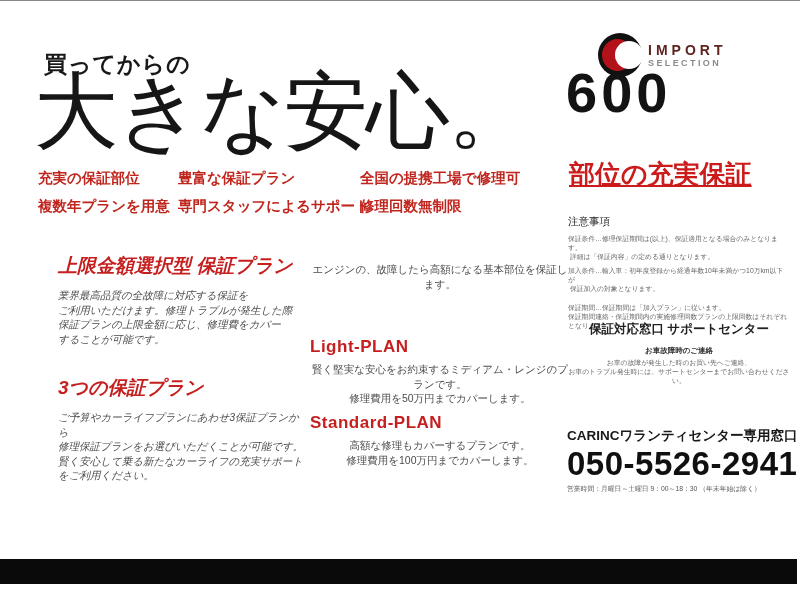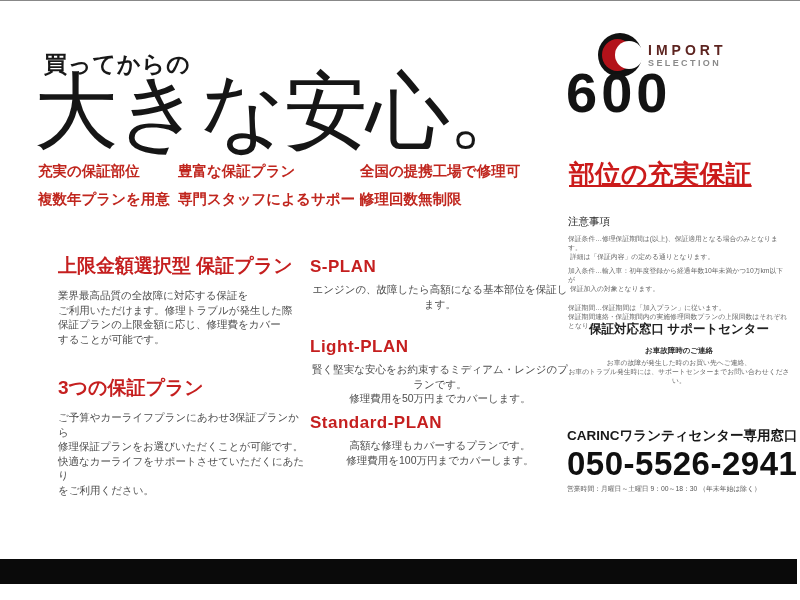--- a/index.html
+++ b/index.html
@@ -5,24 +5,24 @@
   html,body{margin:0;padding:0;background:#888;}
   .page{
     position:relative; width:800px; height:600px; background:#ffffff;
     font-family:"Liberation Sans","DejaVu Sans",sans-serif; overflow:hidden;
     margin:1px auto;
   }
   
   .kicker{position:absolute; left:44px; top:48px; font-size:23px; font-weight:bold; color:#181818; letter-spacing:1px;}
   .big-title{position:absolute; left:34px; top:66px; font-size:84px; font-weight:normal; color:#161616; line-height:1.05; letter-spacing:-2px; white-space:nowrap;}
   
-  .features{position:absolute; left:38px; top:161px; display:grid; grid-template-columns:140px 182px auto; row-gap:9px;}
+  .features{position:absolute; left:38px; top:168px; display:grid; grid-template-columns:140px 182px auto; row-gap:9px;}
   .feat{font-size:14.5px; font-weight:bold; color:#c0261e; white-space:nowrap;}
   
-  .section{position:absolute; left:58px; width:250px;}
+  .section{position:absolute; left:58px; width:250px;font-style:italic;}
   .sec1{top:252px;} .sec2{top:374px;}
   .sec-title{font-size:19px; font-weight:bold; color:#c51f1f; white-space:nowrap;}
   .sec-body{margin-top:9px; font-size:10.5px; line-height:14.5px; color:#4c4c4c; white-space:pre-wrap;}
   
   .plan{position:absolute; left:310px; width:260px;}
   .plan1{top:256px;} .plan2{top:336px;} .plan3{top:412px;}
   .plan-name{font-size:17px; font-weight:bold; color:#c51f1f; letter-spacing:.5px;}
   .plan-desc{margin-top:5px; font-size:10.5px; line-height:14.5px; color:#4c4c4c; white-space:pre-wrap;text-align:center;}
   
   .logo{position:absolute; left:598px; top:32px; display:flex; align-items:center;}
@@ -71,26 +71,25 @@
     <div class="sec-title">上限金額選択型 保証プラン</div>
     <div class="sec-body">業界最高品質の全故障に対応する保証を
 ご利用いただけます。修理トラブルが発生した際
 保証プランの上限金額に応じ、修理費をカバー
 することが可能です。</div>
   </div>
   <div class="section sec2">
     <div class="sec-title">3つの保証プラン</div>
     <div class="sec-body">ご予算やカーライフプランにあわせ3保証プランから
 修理保証プランをお選びいただくことが可能です。
-快適なカーライフをサポートさせていただくにあたり
+賢く安心して乗る新たなカーライフの充実サポート
 をご利用ください。</div>
   </div>
 
   <div class="plan plan1">
-    <div class="plan-name">S-PLAN</div>
     <div class="plan-desc">エンジンの、故障したら高額になる基本部位を保証します。</div>
   </div>
   <div class="plan plan2">
     <div class="plan-name">Light-PLAN</div>
     <div class="plan-desc">賢く堅実な安心をお約束するミディアム・レンジのプランです。
 修理費用を50万円までカバーします。</div>
   </div>
   <div class="plan plan3">
     <div class="plan-name">Standard-PLAN</div>
     <div class="plan-desc">高額な修理もカバーするプランです。

